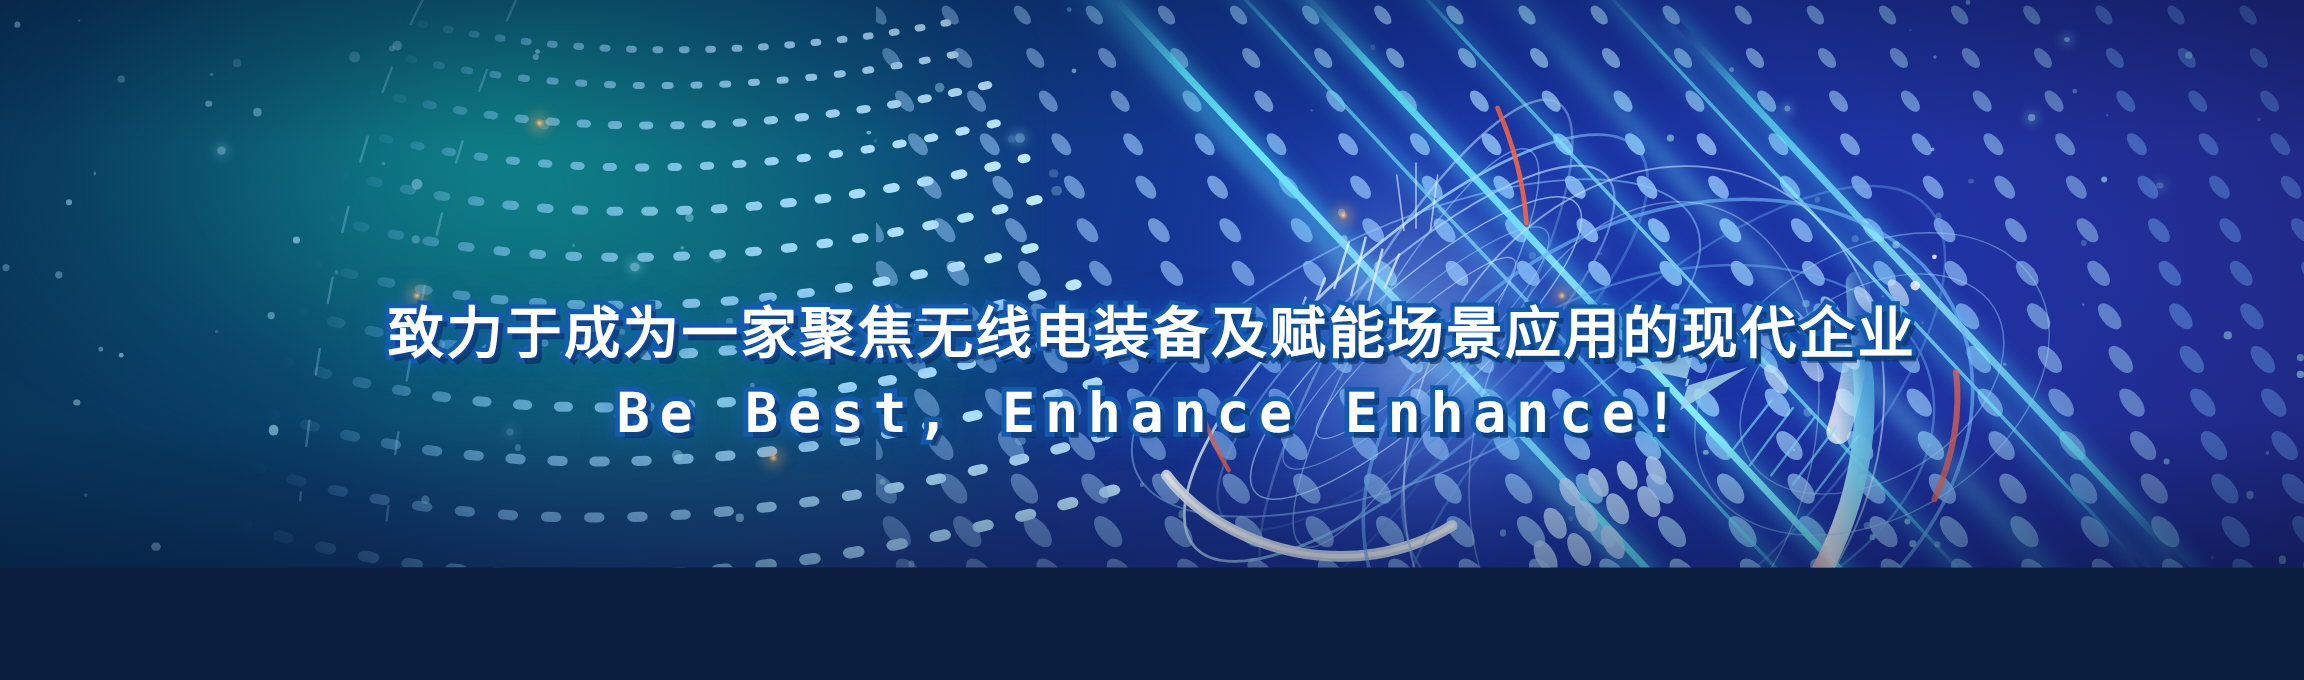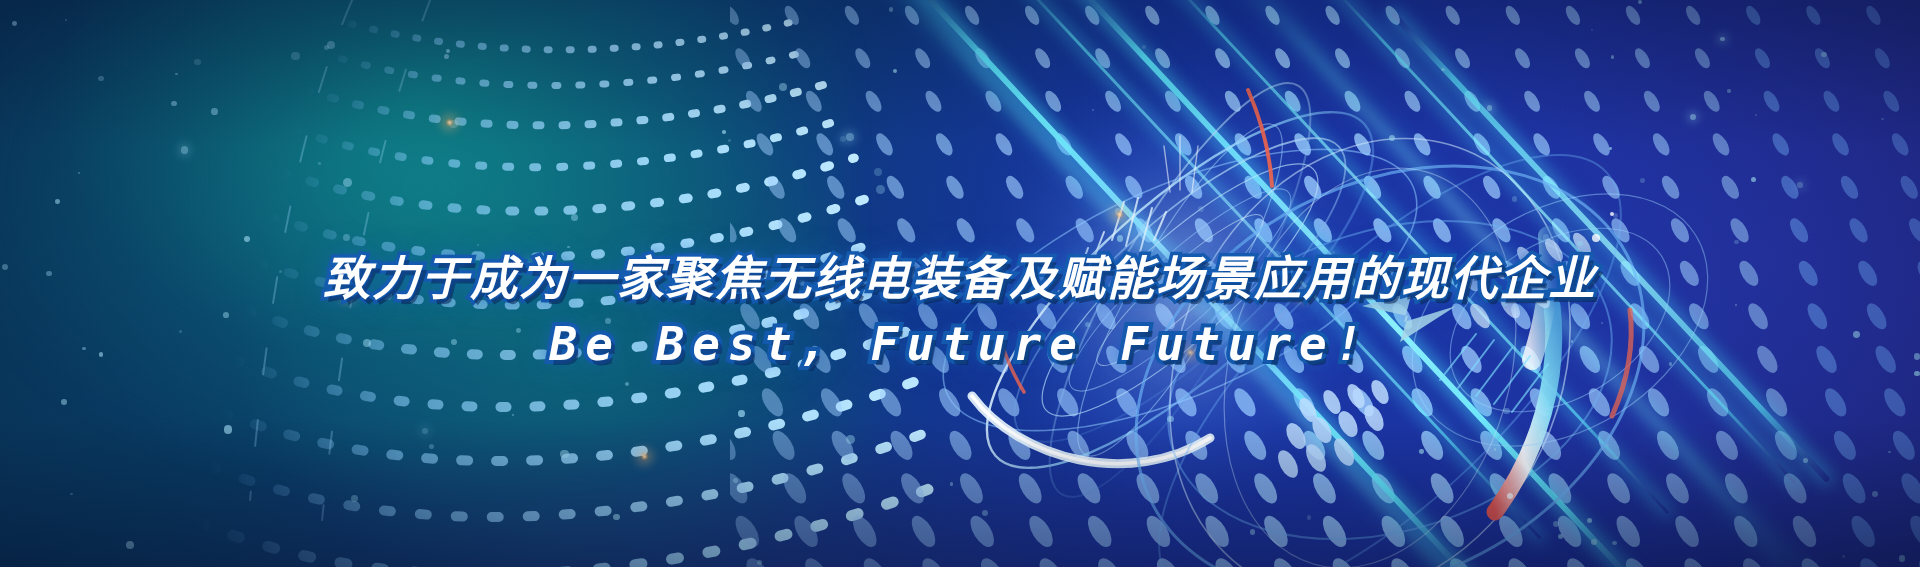--- a/index.html
+++ b/index.html
@@ -2,25 +2,24 @@
 <html lang="zh-CN"><head>
 <meta charset="utf-8">
 <title>Banner</title>
 <style>
   html,body{margin:0;padding:0;background:#0b1e3f;}
   *{box-sizing:border-box;}
 
   .banner{
     position:relative;
     width:1920px;
-    height:567px;
+    height:473px;
     overflow:hidden;
     font-family:"Liberation Sans","DejaVu Sans",sans-serif;
     background:#0d2f55;
-    font-style:italic;
   }
 
   
   .bg-base{
     position:absolute; inset:0;
     background:
       radial-gradient(ellipse 600px 420px at 22% 18%, #0e6b78 0%, rgba(14,107,120,0) 62%),
       radial-gradient(ellipse 520px 400px at 30% 62%, #0d5f76 0%, rgba(13,95,118,0) 65%),
       radial-gradient(ellipse 900px 700px at 72% 50%, #1b37a8 0%, rgba(27,55,168,0) 68%),
       radial-gradient(ellipse 760px 620px at 92% 45%, #2a2f9e 0%, rgba(42,47,158,0) 70%),
@@ -861,16 +860,16 @@
       <div class="flare" style="left: 17.8646%; top: 51.1464%; width: 9px; height: 9px; background: radial-gradient(circle, rgba(255, 214, 160, 0.95) 0%, rgba(255, 170, 90, 0.45) 45%, rgba(255, 150, 60, 0) 100%); box-shadow: rgba(255, 190, 120, 0.35) 0px 0px 10px 4px;"></div>
       <div class="flare" style="left: 33.3333%; top: 79.7178%; width: 9px; height: 9px; background: radial-gradient(circle, rgba(255, 214, 160, 0.95) 0%, rgba(255, 170, 90, 0.45) 45%, rgba(255, 150, 60, 0) 100%); box-shadow: rgba(255, 190, 120, 0.35) 0px 0px 10px 4px;"></div>
       <div class="flare" style="left: 67.5521%; top: 51.1464%; width: 9px; height: 9px; background: radial-gradient(circle, rgba(255, 214, 160, 0.95) 0%, rgba(255, 170, 90, 0.45) 45%, rgba(255, 150, 60, 0) 100%); box-shadow: rgba(255, 190, 120, 0.35) 0px 0px 10px 4px;"></div>
       <div class="flare" style="left: 61.7708%; top: 61.3757%; width: 9px; height: 9px; background: radial-gradient(circle, rgba(255, 214, 160, 0.95) 0%, rgba(255, 170, 90, 0.45) 45%, rgba(255, 150, 60, 0) 100%); box-shadow: rgba(255, 190, 120, 0.35) 0px 0px 10px 4px;"></div>
     </div>
 
   <div class="bg-vignette"></div>
 
   <div class="headline">
     <div class="line-cn">致力于成为一家聚焦无线电装备及赋能场景应用的现代企业</div>
-    <div class="line-en">Be Best, Future Future!</div>
+    <div class="line-en">Be Best, Enhance Enhance!</div>
   </div>
 
 </div>
 
 </body></html>

